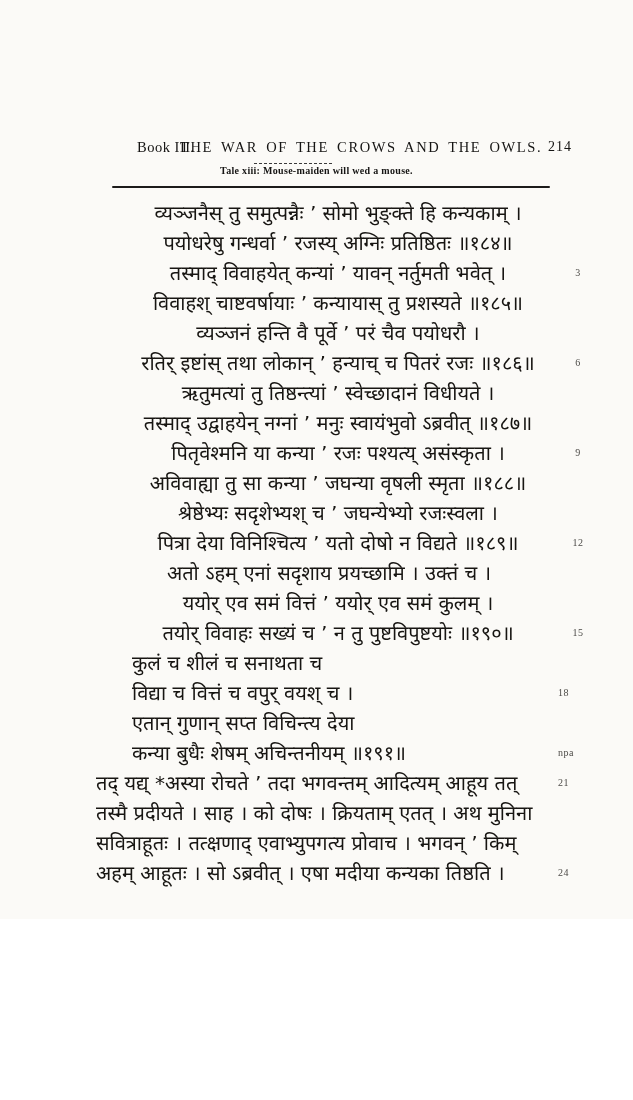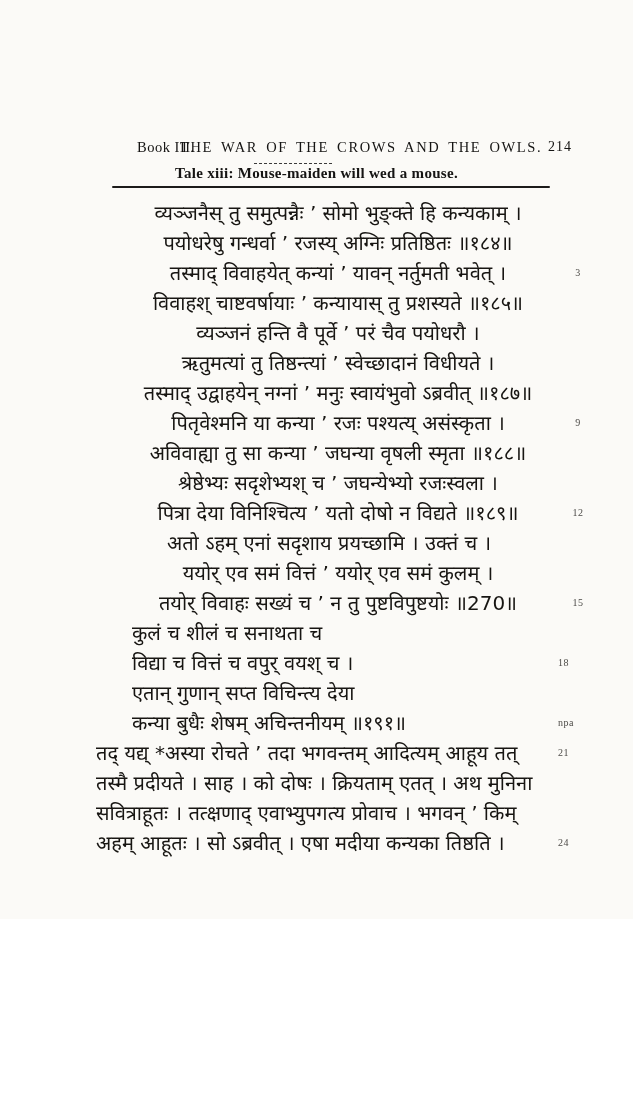--- a/index.html
+++ b/index.html
@@ -30,21 +30,21 @@
     position:absolute;left:548px;top:0;
     font-size:14px;letter-spacing:1px;text-align:center;
   }
   .title-underline{
     position:absolute;top:163px;left:254px;width:78px;height:0;
     border-bottom:1.5px dashed #3a3a3a;
   }
   .tale-caption{
     position:absolute;top:165px;left:0;width:633px;
     text-align:center;
-    font-size:15px;font-weight:bold;
+    font-size:10px;font-weight:bold;
     letter-spacing:0.3px;
   }
   .head-rule{
     position:absolute;top:186px;left:112px;width:438px;height:2.4px;
     background:#1c1b1a;border-radius:1px;
   }
   
   .textblock{
     position:absolute;top:198px;left:96px;width:452px;
   }
@@ -86,29 +86,30 @@
   <div class="tale-caption">Tale xiii: Mouse-maiden will wed a mouse.</div>
 
   <div class="head-rule"></div>
 
   <div class="textblock">
       <div class="line verse"><span>व्यञ्जनैस् तु समुत्पन्नैः ’ सोमो भुङ्क्ते हि कन्यकाम् ।</span></div>
       <div class="line verse"><span>पयोधरेषु गन्धर्वा ’ रजस्य् अग्निः प्रतिष्ठितः ॥१८४॥</span></div>
       <div class="line verse"><span>तस्माद् विवाहयेत् कन्यां ’ यावन् नर्तुमती भवेत् ।</span><span class="marginal">3</span></div>
       <div class="line verse"><span>विवाहश् चाष्टवर्षायाः ’ कन्यायास् तु प्रशस्यते ॥१८५॥</span></div>
       <div class="line verse"><span>व्यञ्जनं हन्ति वै पूर्वे ’ परं चैव पयोधरौ ।</span></div>
+      <div class="line verse"><span>रतिर् इष्टांस् तथा लोकान् ’ हन्याच् च पितरं रजः ॥१८६॥</span><span class="marginal">6</span></div>
       <div class="line verse"><span>ऋतुमत्यां तु तिष्ठन्त्यां ’ स्वेच्छादानं विधीयते ।</span></div>
       <div class="line verse"><span>तस्माद् उद्वाहयेन् नग्नां ’ मनुः स्वायंभुवो ऽब्रवीत् ॥१८७॥</span></div>
       <div class="line verse"><span>पितृवेश्मनि या कन्या ’ रजः पश्यत्य् असंस्कृता ।</span><span class="marginal">9</span></div>
       <div class="line verse"><span>अविवाह्या तु सा कन्या ’ जघन्या वृषली स्मृता ॥१८८॥</span></div>
       <div class="line verse"><span>श्रेष्ठेभ्यः सदृशेभ्यश् च ’ जघन्येभ्यो रजःस्वला ।</span></div>
       <div class="line verse"><span>पित्रा देया विनिश्चित्य ’ यतो दोषो न विद्यते ॥१८९॥</span><span class="marginal">12</span></div>
       <div class="line verse2"><span>अतो ऽहम् एनां सदृशाय प्रयच्छामि । उक्तं च ।</span></div>
       <div class="line verse"><span>ययोर् एव समं वित्तं ’ ययोर् एव समं कुलम् ।</span></div>
-      <div class="line verse"><span>तयोर् विवाहः सख्यं च ’ न तु पुष्टविपुष्टयोः ॥270॥</span><span class="marginal">15</span></div>
+      <div class="line verse"><span>तयोर् विवाहः सख्यं च ’ न तु पुष्टविपुष्टयोः ॥१९०॥</span><span class="marginal">15</span></div>
       <div class="line quatrain"><span>कुलं च शीलं च सनाथता च</span></div>
       <div class="line quatrain"><span>विद्या च वित्तं च वपुर् वयश् च ।</span><span class="marginal">18</span></div>
       <div class="line quatrain"><span>एतान् गुणान् सप्त विचिन्त्य देया</span></div>
       <div class="line quatrain"><span>कन्या बुधैः शेषम् अचिन्तनीयम् ॥१९१॥</span><span class="marginal">npa</span></div>
       <div class="line prose"><span>तद् यद्य् *अस्या रोचते ’ तदा भगवन्तम् आदित्यम् आहूय तत्</span><span class="marginal">21</span></div>
       <div class="line prose"><span>तस्मै प्रदीयते । साह । को दोषः । क्रियताम् एतत् । अथ मुनिना</span></div>
       <div class="line prose"><span>सवित्राहूतः । तत्क्षणाद् एवाभ्युपगत्य प्रोवाच । भगवन् ’ किम्</span></div>
       <div class="line prose"><span>अहम् आहूतः । सो ऽब्रवीत् । एषा मदीया कन्यका तिष्ठति ।</span><span class="marginal">24</span></div>
     </div>
 

